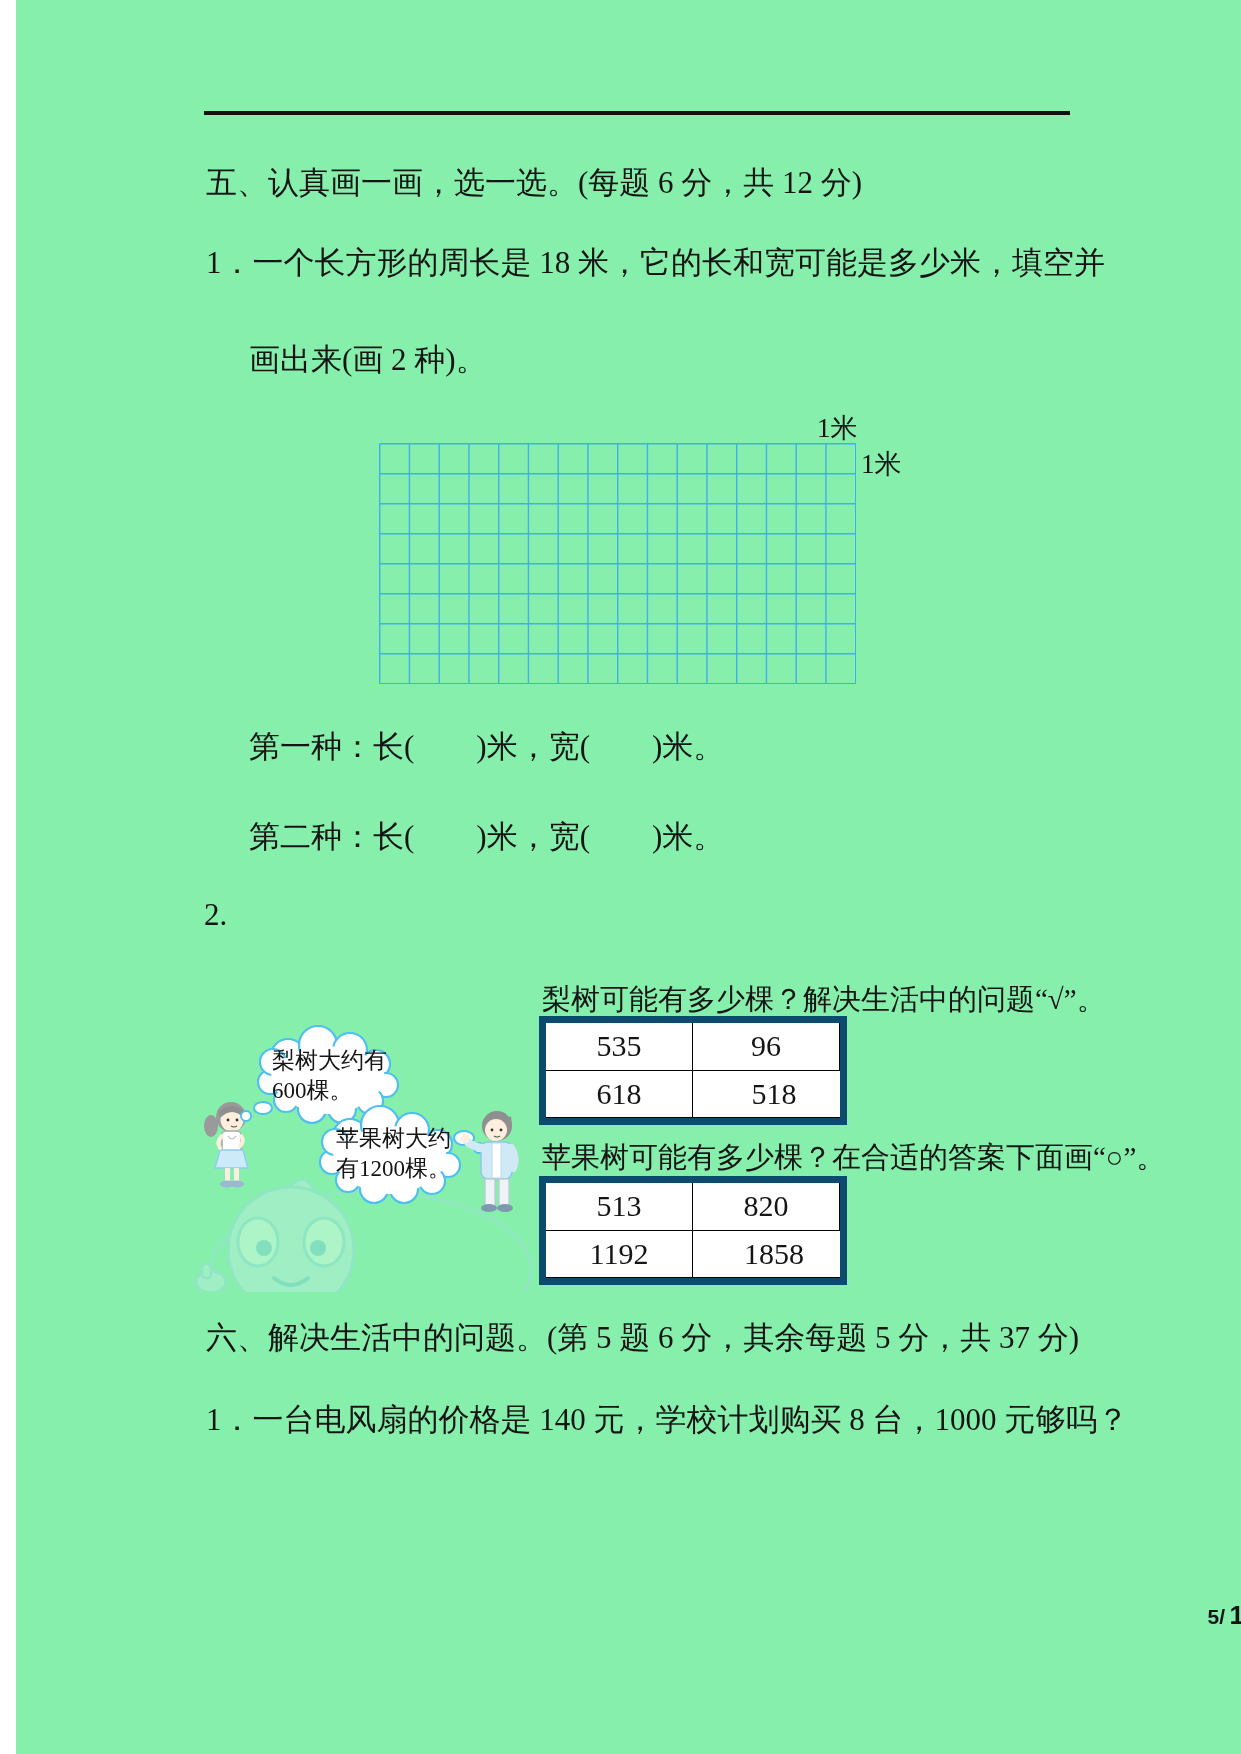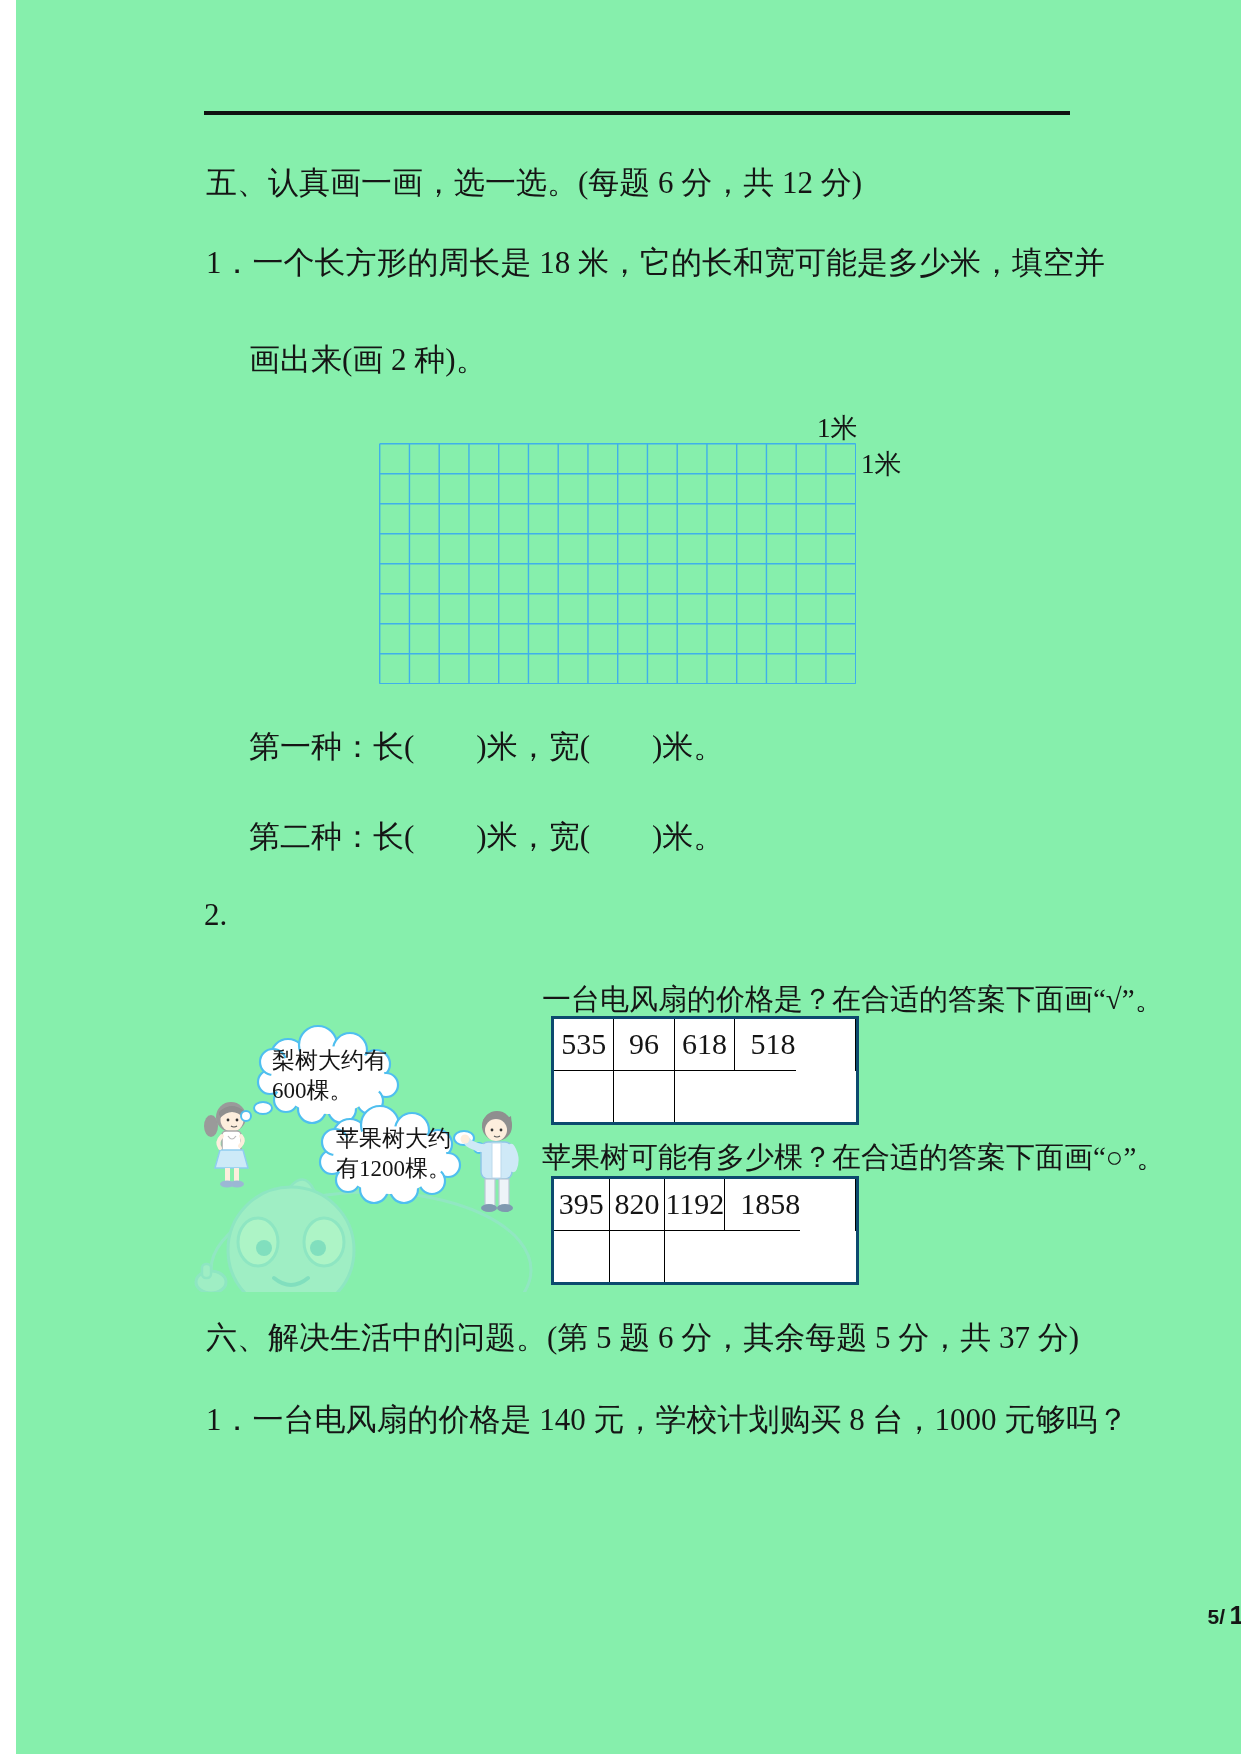--- a/index.html
+++ b/index.html
@@ -14,23 +14,23 @@
     overflow:hidden;
     margin-left:16px;
   }
   .abs{position:absolute;white-space:nowrap;}
   .rule{position:absolute;background:#111;}
   .t31{font-size:31px;line-height:36px;}
   .t29{font-size:29px;line-height:34px;}
   .t27{font-size:27px;line-height:30px;}
   .bubble-text{font-size:23px;line-height:30px;white-space:nowrap;}
   .answer-table{
-    position:absolute;left:535px;width:308px;height:109px;
-    display:grid;grid-template-columns:repeat(5,1fr);grid-template-rows:1fr 1fr;
-    border:3px solid #0c4a6e;background:#fff;box-sizing:border-box;
+    position:absolute;left:523px;width:308px;height:109px;
+    display:grid;grid-template-columns:repeat(2,1fr);grid-template-rows:1fr 1fr;
+    border:7px solid #0c4a6e;background:#fff;box-sizing:border-box;
   }
   .answer-table .cell{
     border-right:1.5px solid #000;border-bottom:1.5px solid #000;
     display:flex;align-items:center;justify-content:center;
     font-size:30px;
   }
   .answer-table .cell.last-col{border-right:none;padding-left:15px;}
   .answer-table .cell.last-row{border-bottom:none;}
   .pagenum{
     position:absolute;left:0;right:0;top:1600px;text-align:right;
@@ -166,37 +166,37 @@
 
   <div class="abs bubble-text" style="left:256px;top:1046px;">
     <div>梨树大约有</div>
     <div>600棵。</div>
   </div>
   <div class="abs bubble-text" style="left:320px;top:1124px;">
     <div>苹果树大约</div>
     <div>有1200棵。</div>
   </div>
 
-  <div class="abs t29" style="left:526px;top:982px;">一台电风扇的价格是？在合适的答案下面画“√”。</div>
+  <div class="abs t29" style="left:526px;top:982px;">梨树可能有多少棵？解决生活中的问题“√”。</div>
 
   <div class="answer-table" style="top:1016px;">
     <div class="cell">535</div>
     <div class="cell">96</div>
     <div class="cell">618</div>
     <div class="cell last-col">518</div>
     <div class="cell last-row"></div>
     <div class="cell last-row"></div>
     <div class="cell last-row"></div>
     <div class="cell last-row last-col"></div>
   </div>
 
   <div class="abs t29" style="left:526px;top:1140px;">苹果树可能有多少棵？在合适的答案下面画“○”。</div>
 
   <div class="answer-table" style="top:1176px;">
-    <div class="cell">395</div>
+    <div class="cell">513</div>
     <div class="cell">820</div>
     <div class="cell">1192</div>
     <div class="cell last-col">1858</div>
     <div class="cell last-row"></div>
     <div class="cell last-row"></div>
     <div class="cell last-row"></div>
     <div class="cell last-row last-col"></div>
   </div>
 
   <div class="abs t31" style="left:190px;top:1320px;">六、解决生活中的问题。(第 5 题 6 分，其余每题 5 分，共 37 分)</div>

